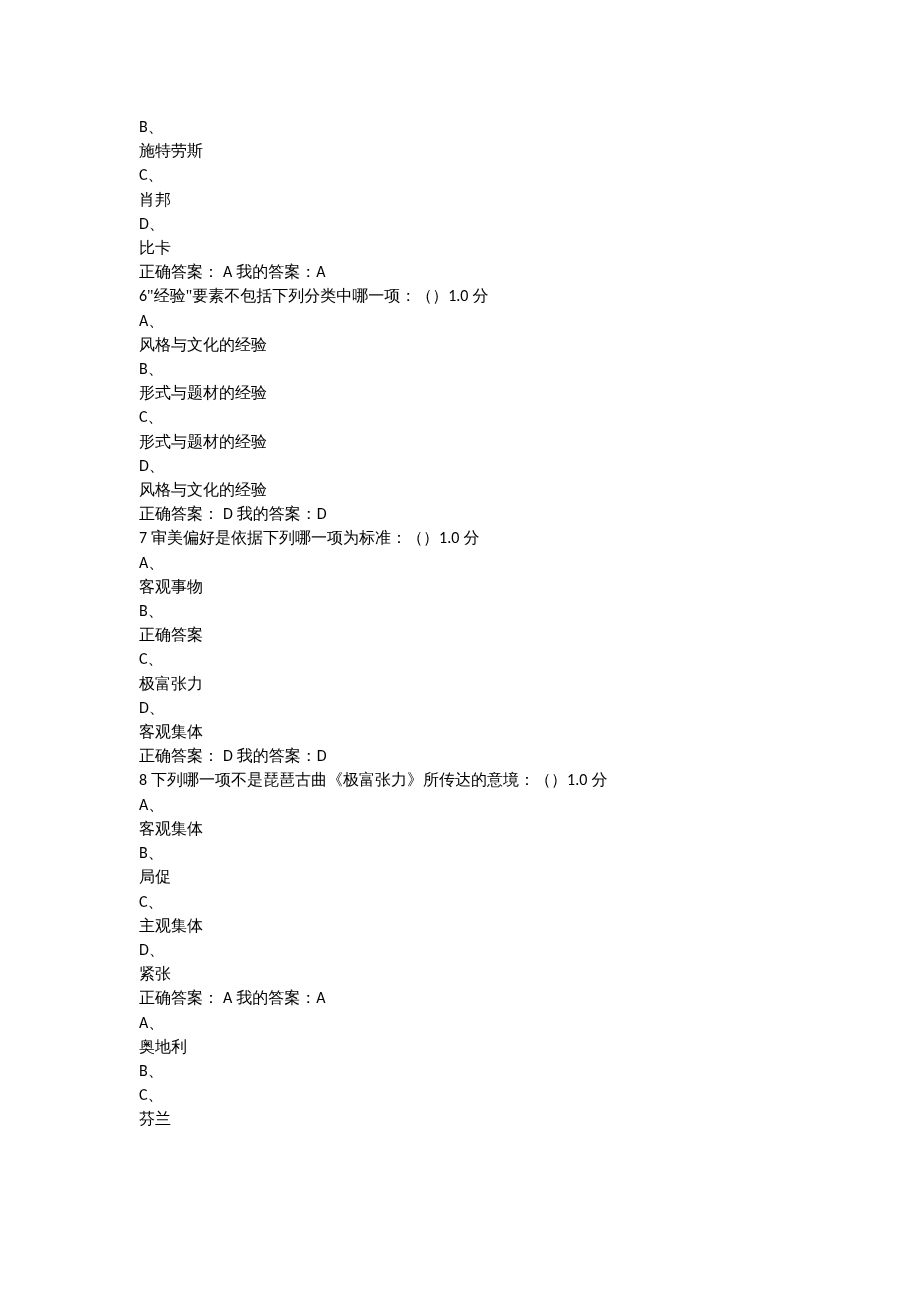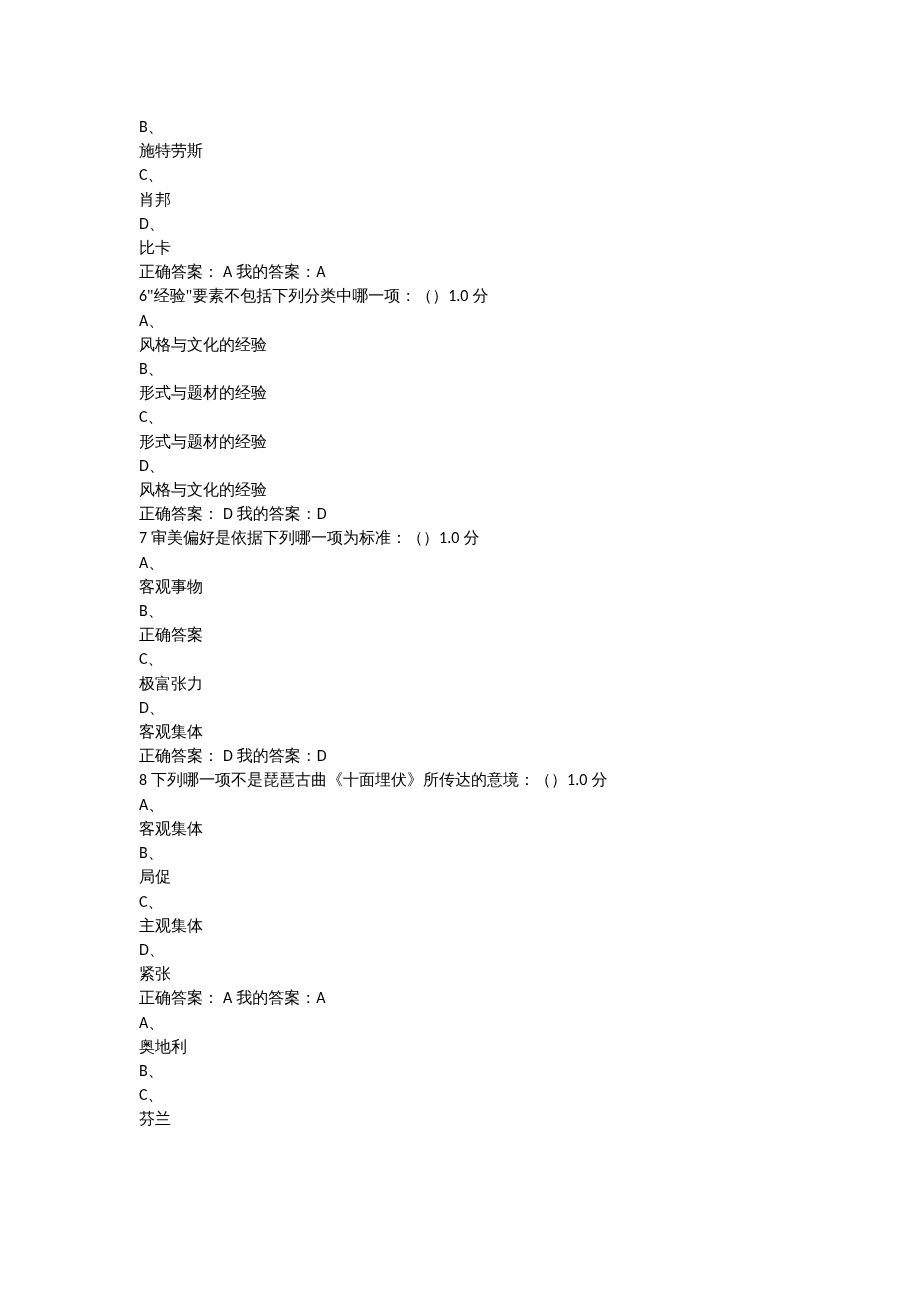--- a/index.html
+++ b/index.html
@@ -54,21 +54,21 @@
   <div class="line alpha">A、</div>
   <div class="line">客观事物</div>
   <div class="line alpha">B、</div>
   <div class="line">正确答案</div>
   <div class="line alpha">C、</div>
   <div class="line">极富张力</div>
   <div class="line alpha">D、</div>
   <div class="line">客观集体</div>
   <div class="line"><span>正确答案： </span><span class="alpha">D</span><span> 我的答案：</span><span class="alpha">D</span></div>
 
-  <div class="line"><span class="alpha">8</span><span> 下列哪一项不是琵琶古曲《十面埋伏》所传达的意境：（）</span><span class="alpha">1.0</span><span> 分</span></div>
+  <div class="line"><span class="alpha">8</span><span> 下列哪一项不是琵琶古曲《极富张力》所传达的意境：（）</span><span class="alpha">1.0</span><span> 分</span></div>
   <div class="line alpha">A、</div>
   <div class="line">客观集体</div>
   <div class="line alpha">B、</div>
   <div class="line">局促</div>
   <div class="line alpha">C、</div>
   <div class="line">主观集体</div>
   <div class="line alpha">D、</div>
   <div class="line">紧张</div>
   <div class="line"><span>正确答案： </span><span class="alpha">A</span><span> 我的答案：</span><span class="alpha">A</span></div>
 

